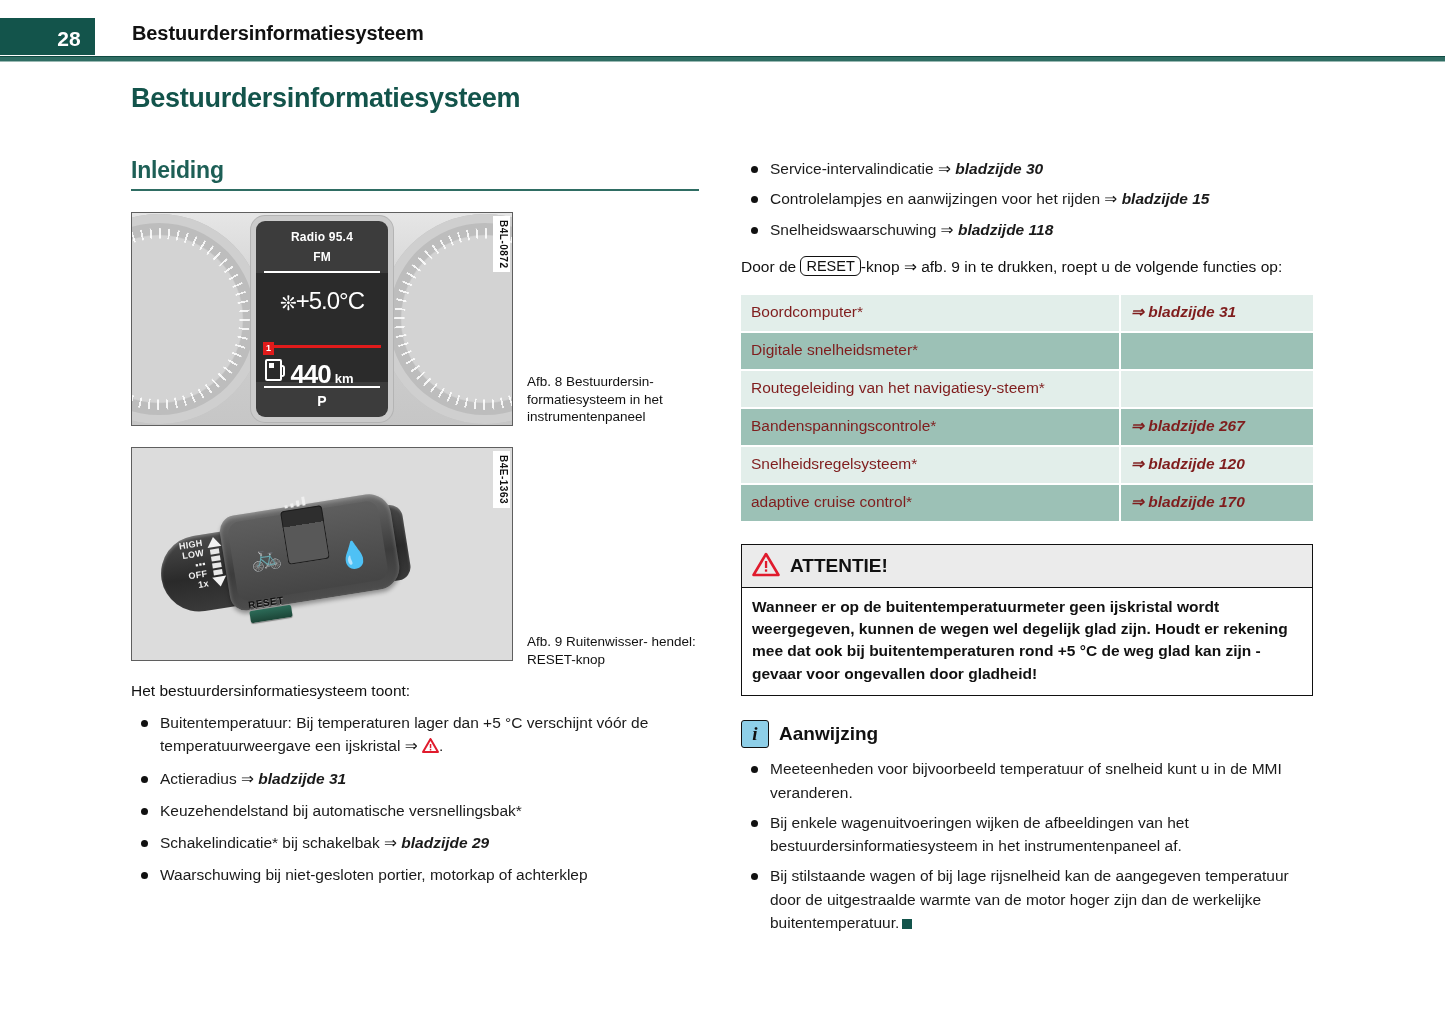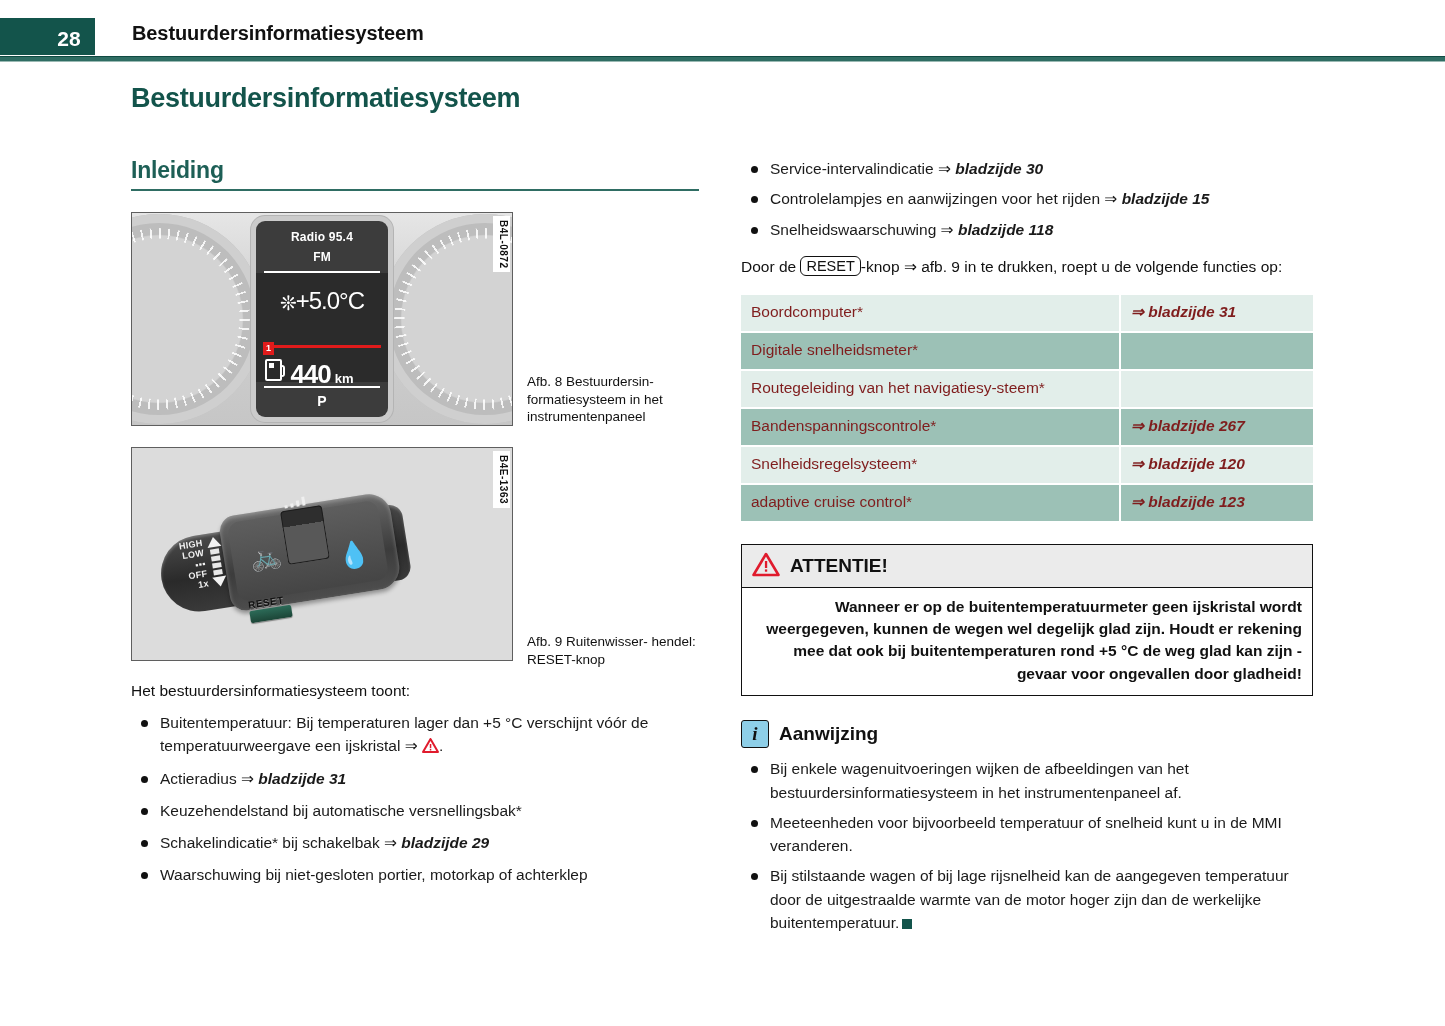--- a/index.html
+++ b/index.html
@@ -407,21 +407,20 @@
   table.ref-table tr.lite td { background: #e2eeea; }
   table.ref-table tr.dark td { background: #9cc1b6; }
   table.ref-table td.c2 { border-left: 2px solid #ffffff; }
   table.ref-table tr + tr td { border-top: 2px solid #ffffff; }
 
   
   .attn-box {
     margin-top: 23px;
     width: 570px;
     border: 1px solid #111;
-    text-align: right;
   }
   .attn-head {
     display: flex;
     align-items: center;
     gap: 10px;
     padding: 7px 10px 6px 10px;
     background: #ebebeb;
     border-bottom: 1px solid #111;
   }
   .attn-title {
@@ -614,21 +613,21 @@
       <tr class="dark">
         <td class="c1">Bandenspanningscontrole*</td>
         <td class="c2"><em class="ref">⇒ bladzijde 267</em></td>
       </tr>
       <tr class="lite">
         <td class="c1">Snelheidsregelsysteem*</td>
         <td class="c2"><em class="ref">⇒ bladzijde 120</em></td>
       </tr>
       <tr class="dark">
         <td class="c1">adaptive cruise control*</td>
-        <td class="c2"><em class="ref">⇒ bladzijde 123</em></td>
+        <td class="c2"><em class="ref">⇒ bladzijde 170</em></td>
       </tr>
     </tbody>
   </table>
 
   <div class="attn-box">
     <div class="attn-head">
       <span>
         <svg width="28" height="25" viewBox="0 0 28 25">
             <path d="M14 2 L26.5 23 L1.5 23 Z" fill="none" stroke="#e01b2d" stroke-width="2.6" stroke-linejoin="round"></path>
             <rect x="12.9" y="9" width="2.3" height="7" fill="#e01b2d"></rect>
@@ -638,17 +637,17 @@
       <span class="attn-title">ATTENTIE!</span>
     </div>
     <div class="attn-body">Wanneer er op de buitentemperatuurmeter geen ijskristal wordt weergegeven, kunnen de wegen wel degelijk glad zijn. Houdt er rekening mee dat ook bij buitentemperaturen rond +5 °C de weg glad kan zijn - gevaar voor ongevallen door gladheid!</div>
   </div>
 
   <div class="note-head">
     <span class="note-icon">i</span>
     <span class="note-title">Aanwijzing</span>
   </div>
   <ul class="bullets tight">
+    <li><span>Meeteenheden voor bijvoorbeeld temperatuur of snelheid kunt u in de MMI veranderen.</span></li>
     <li><span>Bij enkele wagenuitvoeringen wijken de afbeeldingen van het bestuurdersinformatiesysteem in het instrumentenpaneel af.</span></li>
-    <li><span>Meeteenheden voor bijvoorbeeld temperatuur of snelheid kunt u in de MMI veranderen.</span></li>
     <li><span>Bij stilstaande wagen of bij lage rijsnelheid kan de aangegeven temperatuur door de uitgestraalde warmte van de motor hoger zijn dan de werkelijke buitentemperatuur.</span><span class="end-mark"></span></li>
   </ul>
 </div>
 
 </body></html>

